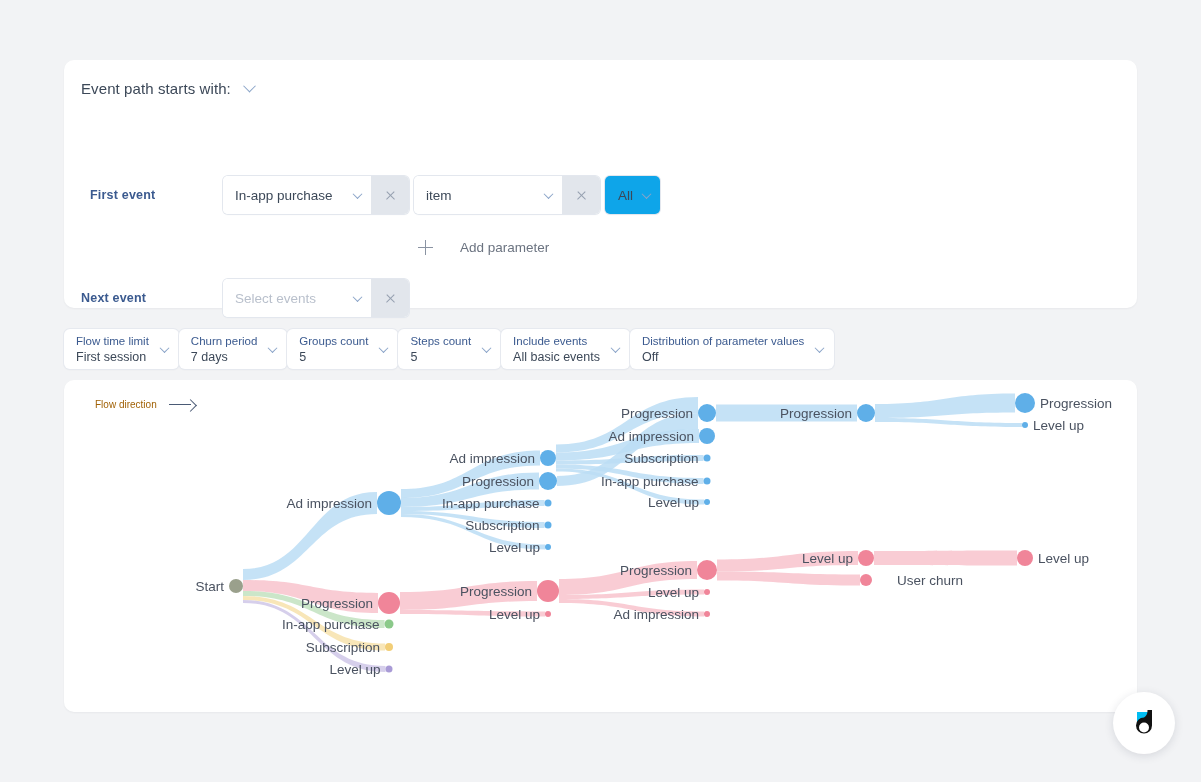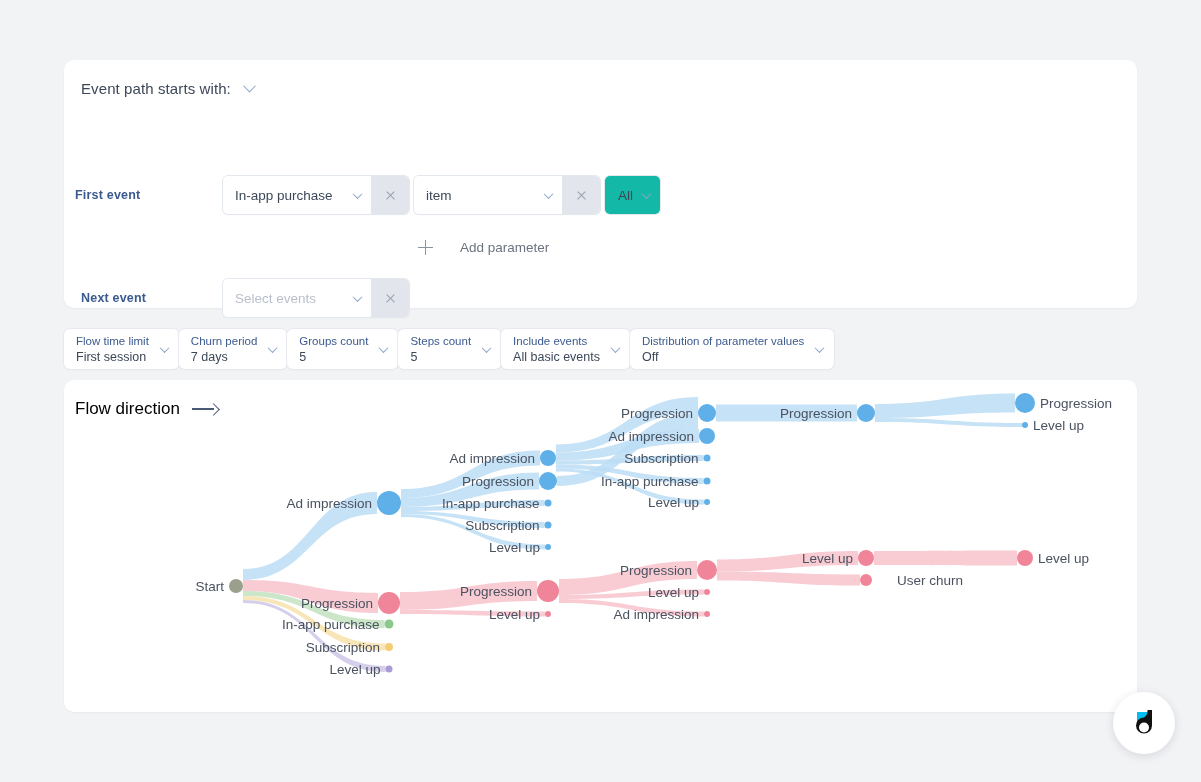--- a/index.html
+++ b/index.html
@@ -35,21 +35,21 @@
     vertical-align:middle;
   }
   .chev.sm { width:7px;height:7px;border-width:1.4px; }
   .title-chev { margin-left:10px; position:relative; top:-3px; }
 
   .row-label {
     position:absolute;
     font-size:12.5px; font-weight:bold; color:#3b5a8f;
     letter-spacing:.2px;
   }
-  #lbl-first { left:11px; top:128px; }
+  #lbl-first { left:26px; top:128px; }
   #lbl-next  { left:17px; top:231px; }
 
   .drag-handle {
     position:absolute; width:7px; height:16px;
   }
   .drag-handle i {
     position:absolute; width:2px; height:2px; border-radius:50%;
     background:#c3cbd8;
   }
 
@@ -91,21 +91,21 @@
     content:""; position:absolute; left:0; top:5px;
     width:11px; height:1.4px; background:#96a0b0;
   }
   .xicon:before { transform:rotate(45deg); }
   .xicon:after  { transform:rotate(-45deg); }
 
   .ctl-small {
     position:absolute; height:38px;
     display:flex; align-items:center;
     padding:0 10px 0 13px;
-    border-radius:5px; background:#14b8a6;
+    border-radius:5px; background:#0ea5e9;
     box-shadow:0 0 0 1px #e3e7ee, 0 1px 2px rgba(30,40,60,.04);
     cursor:pointer;
   }
   .ctl-small .txt { font-size:13.5px; color:#3c4858; }
   .ctl-small .cv  { margin-left:10px; }
 
   
   #add-param {
     position:absolute; left:354px; top:180px;
     display:flex; align-items:center; cursor:pointer;gap:16px;
@@ -146,21 +146,21 @@
   .pill .col { display:flex; flex-direction:column; justify-content:center; }
   .pill .k { font-size:11.5px; color:#3b5a8f; line-height:13px; white-space:nowrap; }
   .pill .v { font-size:12.5px; color:#3c4858; line-height:14px; margin-top:2px; white-space:nowrap; }
   .pill .cv { margin-left:12px; }
 
   
   #flow-head {
     position:absolute; left:11px; top:19px;
     display:flex; align-items:center;
   }
-  #flow-head .txt { font-size:17px; color:#000000; }
+  #flow-head .txt { font-size:10px; color:#a16207;margin-left:20px; }
   .arrow-r {
     margin-left:12px; position:relative; width:26px; height:10px; display:block;
   }
   .arrow-r:before {
     content:""; position:absolute; left:0; top:4.2px; width:22px; height:1.6px; background:#4a5a75;
   }
   .arrow-r:after {
     content:""; position:absolute; right:0; top:1px;
     width:8px; height:8px;
     border-top:1.6px solid #4a5a75; border-right:1.6px solid #4a5a75;

